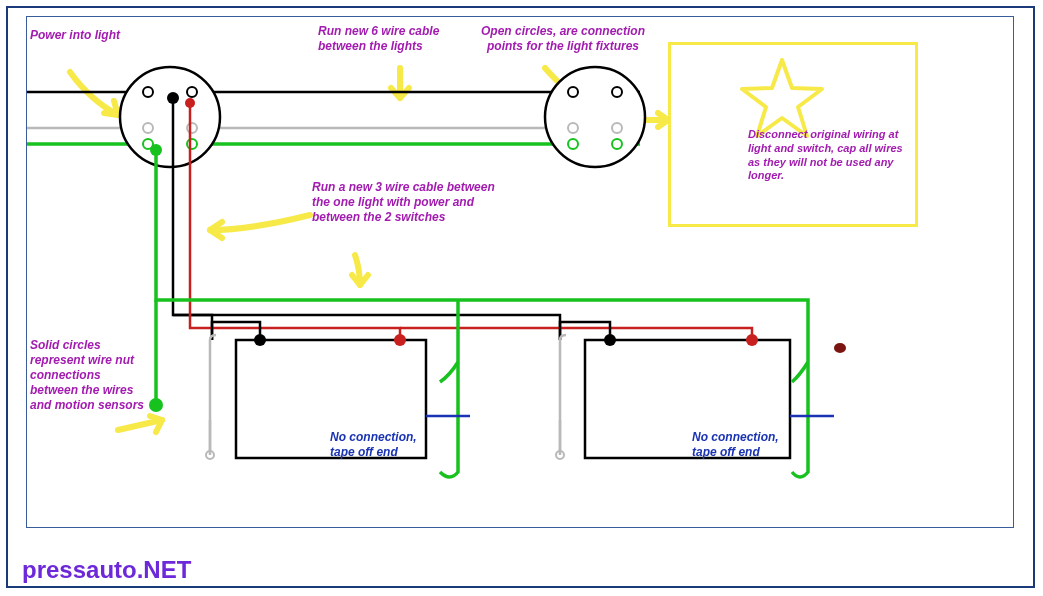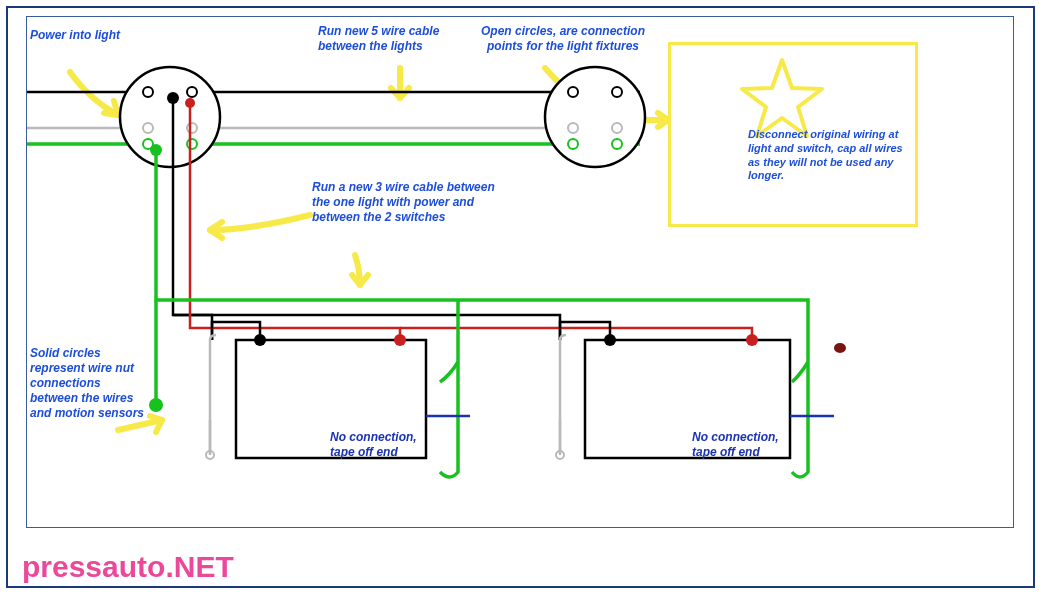--- a/index.html
+++ b/index.html
@@ -35,32 +35,32 @@
     left: 0;
     top: 0;
     width: 1043px;
     height: 596px;
     pointer-events: none;
   }
   .label {
     position: absolute;
     font-weight: bold;
     font-style: italic;
-    color: #1d4ed8;
+    color: #a21caf;
     font-size: 12px;
     line-height: 1.25;
   }
   .watermark {
     position: absolute;
     left: 22px;
     bottom: 12px;
     font-family: Verdana, Arial, sans-serif;
-    font-size: 30px;
+    font-size: 24px;
     font-weight: bold;
-    color: #ec4899;
+    color: #6d28d9;
   }
   .star-box {
     position: absolute;
     left: 668px;
     top: 42px;
     width: 250px;
     height: 185px;
     border: 3px solid #f7e948;
     box-sizing: border-box;
   }
@@ -167,27 +167,27 @@
 
   <line x1="426" y1="416" x2="470" y2="416" stroke="#1a33b2" stroke-width="2.5"></line>
   <line x1="790" y1="416" x2="834" y2="416" stroke="#1a33b2" stroke-width="2.5"></line>
 
   <ellipse cx="840" cy="348" rx="6" ry="5" fill="#7a1410"></ellipse>
 
 </svg>
 
 <div class="label" style="left:30px; top:28px; width:110px;">Power into light</div>
 
-<div class="label" style="left:318px; top:24px; width:160px;">Run new 5 wire cable between the lights</div>
+<div class="label" style="left:318px; top:24px; width:160px;">Run new 6 wire cable between the lights</div>
 
 <div class="label" style="left:478px; top:24px; width:170px;text-align:center;">Open circles, are connection points for the light fixtures</div>
 
 <div class="label" style="left:740px; top:128px; width:160px; font-size:11px;margin-left:8px;">Disconnect original wiring at light and switch, cap all wires as they will not be used any longer.</div>
 
 <div class="label" style="left:312px; top:180px; width:200px;">Run a new 3 wire cable between the one light with power and between the 2 switches</div>
 
-<div class="label" style="left:30px; top:338px; width:120px;margin-top:8px;">Solid circles represent wire nut connections between the wires and motion sensors</div>
+<div class="label" style="left:30px; top:338px; width:120px;">Solid circles represent wire nut connections between the wires and motion sensors</div>
 
 <div class="label" style="left:330px; top:430px; width:100px; color:#1a33b2;">No connection, tape off end</div>
 
 <div class="label" style="left:692px; top:430px; width:100px; color:#1a33b2;">No connection, tape off end</div>
 
 <div class="watermark">pressauto.NET</div>
 
 </body></html>

